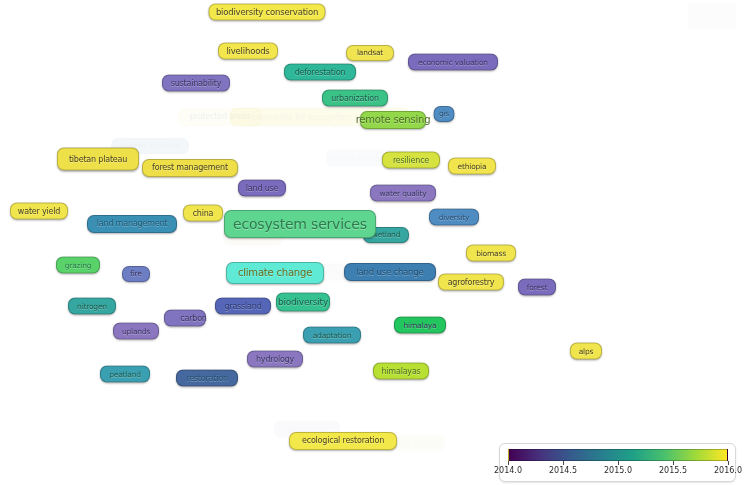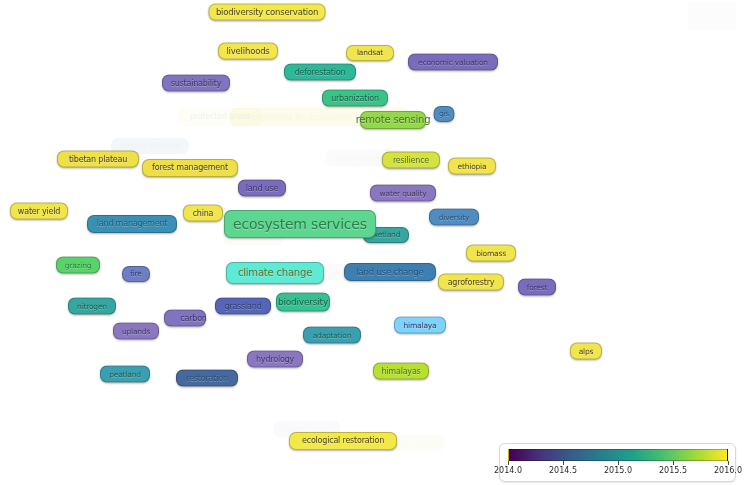--- a/index.html
+++ b/index.html
@@ -116,21 +116,21 @@
       <div class="kw" style="left: 453px; top: 62px; width: 90px; height: 17px; font-size: 7.5px; background: rgb(122, 107, 189); color: rgb(59, 53, 96); z-index: 10;">economic valuation</div>
       <div class="kw" style="left: 320px; top: 72px; width: 72px; height: 17px; font-size: 8px; background: rgb(46, 184, 153); color: rgb(29, 90, 76); z-index: 10;">deforestation</div>
       <div class="kw" style="left: 196px; top: 83px; width: 68px; height: 17px; font-size: 8px; background: rgb(128, 115, 191); color: rgb(59, 53, 96); z-index: 10;">sustainability</div>
       <div class="kw" style="left: 355px; top: 98px; width: 66px; height: 17px; font-size: 8px; background: rgb(58, 194, 135); color: rgb(29, 90, 76); z-index: 10;">urbanization</div>
       <div class="kw ghost" style="left: 220px; top: 117px; width: 84px; height: 18px; font-size: 8px; background: #fef9c3; color: rgb(111, 139, 134); z-index: 1;">protected areas</div>
       <div class="kw ghost" style="left: 320px; top: 117px; width: 180px; height: 19px; font-size: 8.5px; background: rgb(240, 228, 82); color: rgb(183, 174, 83); z-index: 1;">payments for ecosystem services</div>
       <div class="kw" style="left: 444px; top: 114px; width: 21px; height: 16px; font-size: 7.5px; background: rgb(79, 140, 194); color: rgb(45, 79, 112); z-index: 10;">gis</div>
       <div class="kw" style="left: 393px; top: 120px; width: 66px; height: 18px; font-size: 10px; background: rgb(147, 216, 74); color: rgb(77, 110, 40); z-index: 11;">remote sensing</div>
       <div class="kw ghost" style="left: 150px; top: 146px; width: 78px; height: 16px; font-size: 7.5px; background: rgb(168, 194, 221); color: rgb(126, 147, 171); z-index: 1;">species richness</div>
       <div class="kw ghost" style="left: 368px; top: 158px; width: 84px; height: 17px; font-size: 7.5px; background: rgb(221, 227, 232); color: rgb(185, 192, 198); z-index: 1;">carbon sequestration</div>
-      <div class="kw" style="left: 98px; top: 159px; width: 82px; height: 17px; font-size: 8px; background: rgb(238, 224, 73); color: rgb(74, 67, 34); z-index: 10;">tibetan plateau</div>
+      <div class="kw" style="left: 98px; top: 159px; width: 82px; height: 23px; font-size: 8px; background: rgb(238, 224, 73); color: rgb(74, 67, 34); z-index: 10;">tibetan plateau</div>
       <div class="kw" style="left: 411px; top: 160px; width: 58px; height: 17px; font-size: 8px; background: rgb(213, 226, 64); color: rgb(77, 110, 40); z-index: 10;">resilience</div>
       <div class="kw" style="left: 472px; top: 166px; width: 48px; height: 17px; font-size: 7.5px; background: rgb(241, 228, 77); color: rgb(74, 67, 34); z-index: 10;">ethiopia</div>
       <div class="kw" style="left: 190px; top: 168px; width: 96px; height: 18px; font-size: 8px; background: rgb(238, 223, 73); color: rgb(74, 67, 34); z-index: 10;">forest management</div>
       <div class="kw" style="left: 262px; top: 188px; width: 48px; height: 17px; font-size: 8px; background: rgb(122, 107, 189); color: rgb(59, 53, 96); z-index: 10;">land use</div>
       <div class="kw" style="left: 403px; top: 193px; width: 66px; height: 17px; font-size: 7.5px; background: rgb(138, 119, 192); color: rgb(59, 53, 96); z-index: 10;">water quality</div>
       <div class="kw" style="left: 39px; top: 211px; width: 58px; height: 17px; font-size: 8px; background: rgb(241, 229, 77); color: rgb(74, 67, 34); z-index: 10;">water yield</div>
       <div class="kw" style="left: 203px; top: 213px; width: 40px; height: 17px; font-size: 8px; background: rgb(241, 229, 77); color: rgb(74, 67, 34); z-index: 10;">china</div>
       <div class="kw" style="left: 454px; top: 217px; width: 50px; height: 17px; font-size: 7.5px; background: rgb(79, 140, 194); color: rgb(45, 79, 112); z-index: 10;">diversity</div>
       <div class="kw" style="left: 300px; top: 224px; width: 152px; height: 28px; font-size: 14px; background: rgb(94, 214, 143); color: rgb(45, 122, 77); z-index: 16;">ecosystem services</div>
       <div class="kw" style="left: 132px; top: 224px; width: 90px; height: 18px; font-size: 8px; background: rgb(58, 143, 181); color: rgb(37, 88, 114); z-index: 10;">land management</div>
@@ -143,21 +143,21 @@
       <div class="kw ghost" style="left: 332px; top: 272px; width: 66px; height: 17px; font-size: 8px; background: rgb(228, 228, 234); color: rgb(198, 198, 208); z-index: 1;">conservation</div>
       <div class="kw" style="left: 390px; top: 272px; width: 92px; height: 18px; font-size: 8.5px; background: rgb(62, 127, 178); color: rgb(36, 80, 111); z-index: 11;">land use change</div>
       <div class="kw" style="left: 471px; top: 282px; width: 66px; height: 17px; font-size: 8px; background: rgb(241, 229, 77); color: rgb(74, 67, 34); z-index: 10;">agroforestry</div>
       <div class="kw" style="left: 537px; top: 287px; width: 38px; height: 17px; font-size: 7.5px; background: rgb(122, 107, 189); color: rgb(59, 53, 96); z-index: 10;">forest</div>
       <div class="kw" style="left: 92px; top: 306px; width: 48px; height: 17px; font-size: 7.5px; background: rgb(54, 166, 160); color: rgb(29, 90, 76); z-index: 10;">nitrogen</div>
       <div class="kw" style="left: 243px; top: 306px; width: 56px; height: 17px; font-size: 8px; background: rgb(85, 102, 184); color: rgb(46, 58, 112); z-index: 10;">grassland</div>
       <div class="kw" style="left: 303px; top: 302px; width: 54px; height: 19px; font-size: 9px; background: rgb(53, 193, 144); color: rgb(29, 90, 76); z-index: 11;">biodiversity</div>
       <div class="kw" style="left: 185px; top: 318px; width: 42px; height: 17px; font-size: 8px; background: rgb(128, 115, 191); color: rgb(59, 53, 96); z-index: 10; padding-left: 24px;">carbon</div>
       <div class="kw" style="left: 136px; top: 331px; width: 46px; height: 17px; font-size: 7.5px; background: rgb(138, 119, 192); color: rgb(59, 53, 96); z-index: 10;">uplands</div>
       <div class="kw" style="left: 332px; top: 335px; width: 58px; height: 17px; font-size: 7.5px; background: rgb(58, 159, 176); color: rgb(29, 90, 76); z-index: 10;">adaptation</div>
-      <div class="kw" style="left: 420px; top: 325px; width: 52px; height: 17px; font-size: 7.5px; background: #7dd3fc; color: rgb(59, 53, 96); z-index: 10;">himalaya</div>
+      <div class="kw" style="left: 420px; top: 325px; width: 52px; height: 17px; font-size: 7.5px; background: #22c55e; color: rgb(59, 53, 96); z-index: 10;">himalaya</div>
       <div class="kw" style="left: 275px; top: 359px; width: 56px; height: 17px; font-size: 8px; background: rgb(138, 119, 192); color: rgb(59, 53, 96); z-index: 10;">hydrology</div>
       <div class="kw" style="left: 401px; top: 371px; width: 56px; height: 17px; font-size: 8px; background: rgb(184, 224, 51); color: rgb(77, 110, 40); z-index: 10;">himalayas</div>
       <div class="kw" style="left: 586px; top: 351px; width: 32px; height: 17px; font-size: 7.5px; background: rgb(241, 229, 77); color: rgb(74, 67, 34); z-index: 10;">alps</div>
       <div class="kw" style="left: 125px; top: 374px; width: 50px; height: 17px; font-size: 7.5px; background: rgb(58, 159, 176); color: rgb(29, 90, 76); z-index: 10;">peatland</div>
       <div class="kw" style="left: 207px; top: 378px; width: 62px; height: 17px; font-size: 8px; background: rgb(69, 104, 158); color: rgb(36, 80, 111); z-index: 10;">restoration</div>
       <div class="kw ghost" style="left: 307px; top: 429px; width: 66px; height: 17px; font-size: 8px; background: rgb(221, 217, 234); color: rgb(194, 188, 212); z-index: 1;">reforestation</div>
       <div class="kw" style="left: 343px; top: 441px; width: 108px; height: 18px; font-size: 8px; background: rgb(243, 232, 74); color: rgb(74, 67, 34); z-index: 10;">ecological restoration</div>
       <div class="kw ghost" style="left: 410px; top: 443px; width: 68px; height: 17px; font-size: 8px; background: rgb(243, 239, 204); color: rgb(222, 217, 176); z-index: 1;">invasive species</div>
     </div>
 

